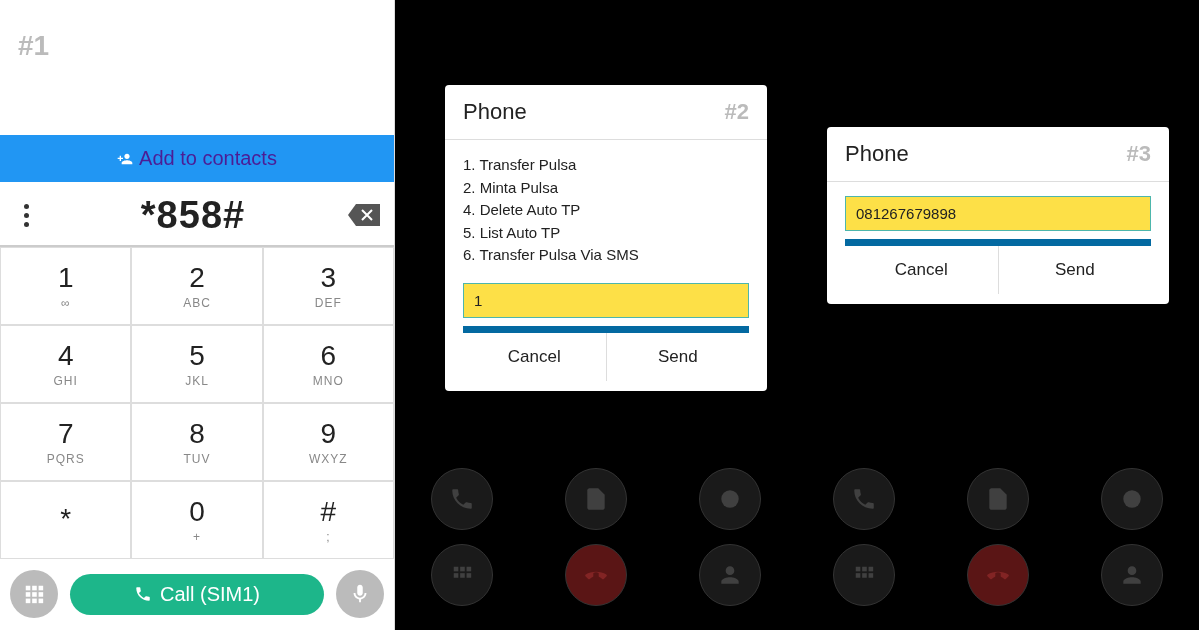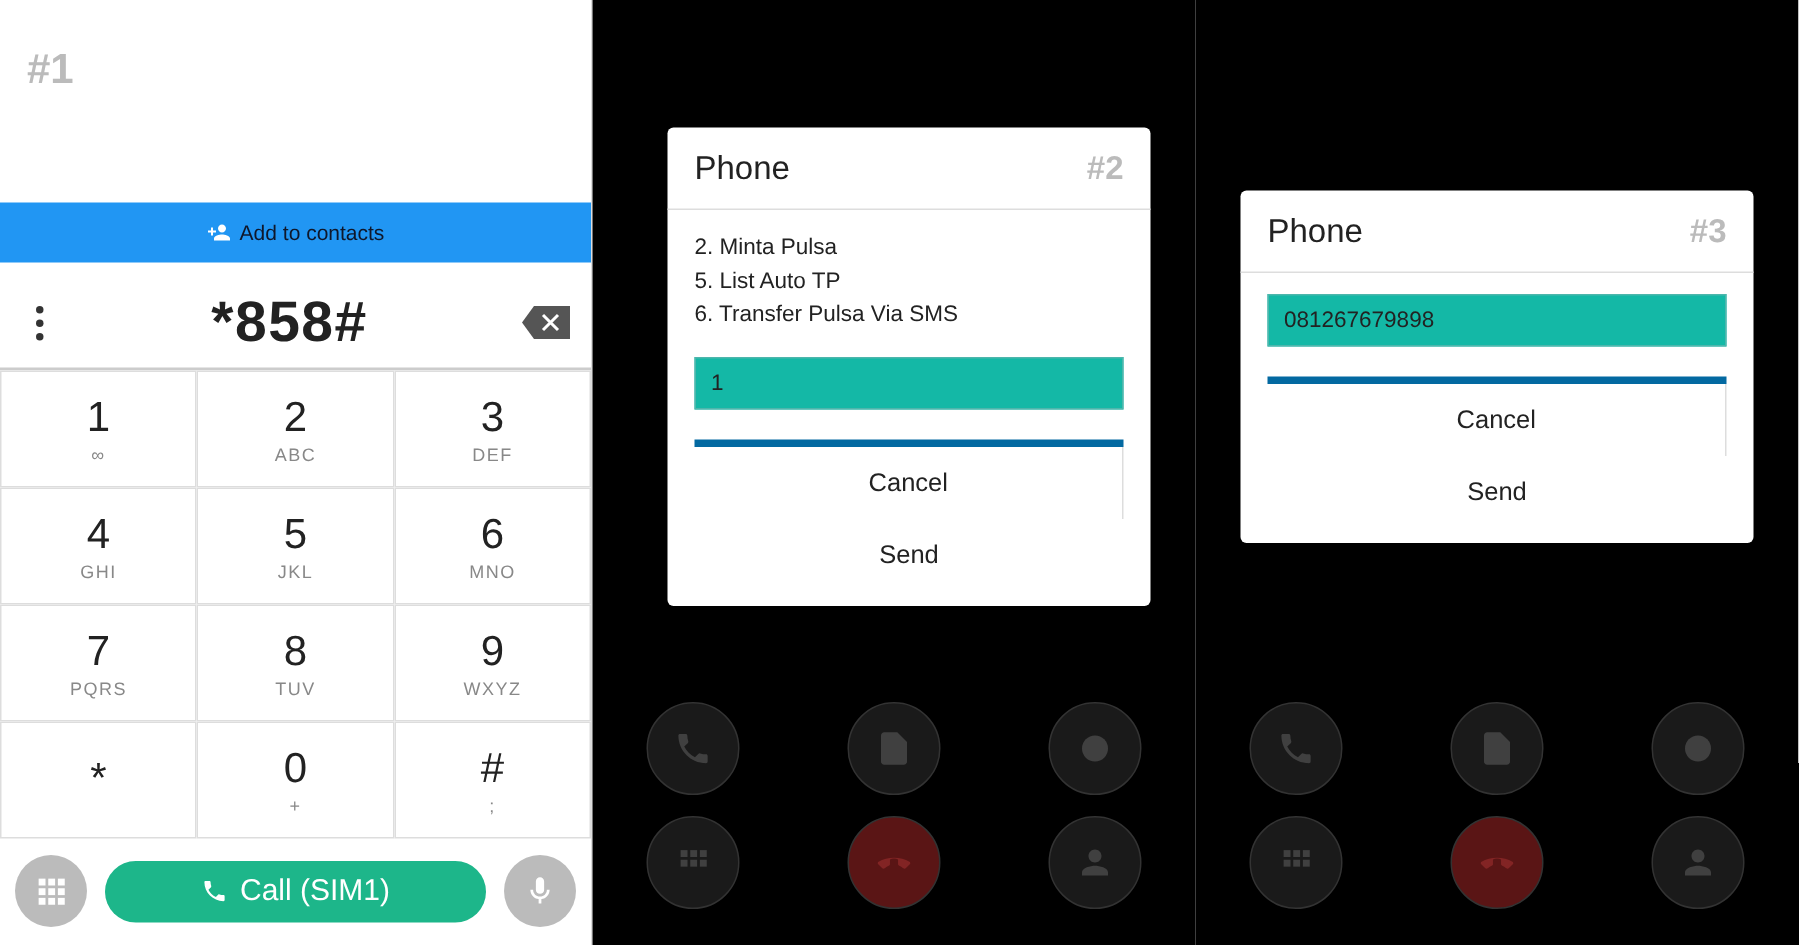--- a/index.html
+++ b/index.html
@@ -3,21 +3,21 @@
 <meta charset="utf-8">
 <style>
 * { box-sizing: border-box; margin: 0; padding: 0; font-family: 'Segoe UI', Arial, sans-serif; }
 body { width: 1199px; height: 630px; background: #fff; overflow: hidden; position: relative; }
 .container { display: flex; width: 100%; height: 100%; }
 
 
 .panel1 { width: 395px; height: 100%; background: #fff; position: relative; border-right: 1px solid #ddd; }
 .step-label { position: absolute; color: #bbb; font-size: 28px; font-weight: bold; z-index: 10; }
 .panel1 .step-label { top: 30px; left: 18px; }
-.add-contacts { position: absolute; top: 135px; left: 0; right: 0; background: #2196f3; color: #0f172a; padding: 12px; text-align: center; font-size: 14px; display: flex; align-items: center; justify-content: center; gap: 6px; }
+.add-contacts { position: absolute; top: 135px; left: 0; right: 0; background: #2196f3; color: #4c1d95; padding: 12px; text-align: center; font-size: 20px; display: flex; align-items: center; justify-content: center; gap: 6px; }
 .number-row { position: absolute; top: 185px; left: 0; right: 0; height: 62px; display: flex; align-items: center; padding: 0 12px; border-bottom: 2px solid #ccc; gap: 48px; }
 .kebab { width: 28px; display: flex; flex-direction: column; gap: 4px; align-items: center; }
 .kebab span { width: 5px; height: 5px; background: #333; border-radius: 50%; }
 .dialed-number { flex: 1; text-align: center; font-size: 38px; font-weight: 600; color: #222; letter-spacing: 1px; }
 .backspace { width: 36px; height: 26px; position: relative; }
 .keypad { position: absolute; top: 247px; left: 0; right: 0; display: grid; grid-template-columns: 1fr 1fr 1fr; }
 .key { height: 78px; border: 1px solid #ddd; display: flex; flex-direction: column; align-items: center; justify-content: center; background: #fff; }
 .key-digit { font-size: 28px; color: #222; font-weight: 300; }
 .key-letters { font-size: 12px; color: #888; margin-top: 2px; letter-spacing: 1px; }
 .bottom-row { position: absolute; bottom: 12px; left: 0; right: 0; display: flex; align-items: center; justify-content: space-around; padding: 0 10px; }
@@ -30,22 +30,22 @@
 .panel3 { width: 399px; }
 .dialog { background: #fff; border-radius: 4px; position: absolute; box-shadow: 0 4px 12px rgba(0,0,0,0.3); }
 .panel2 .dialog { top: 85px; left: 50px; right: 30px; }
 .panel3 .dialog { top: 127px; left: 30px; right: 30px; }
 .dialog-header { display: flex; justify-content: space-between; padding: 14px 18px; border-bottom: 1px solid #ddd; }
 .dialog-title { font-size: 22px; color: #222; }
 .dialog-header .step-label { position: static; font-size: 22px; }
 .dialog-body { padding: 14px 18px 10px; }
 .menu-list { font-size: 15px; color: #222; line-height: 1.5; margin-bottom: 16px; }
 .prompt-text { font-size: 15px; color: #222; line-height: 1.4; margin-bottom: 22px; }
-.dialog-input { width: 100%; border: 1px solid #4db6ac; padding: 8px 10px; font-size: 15px; background: #14b8a6; color: #222; margin-bottom: 12px; }
-.dialog-buttons { display: flex; border-top: 5px solid #0369a1; margin-top: 8px; flex-direction: column; }
+.dialog-input { width: 100%; border: 1px solid #4db6ac; padding: 8px 10px; font-size: 15px; background: #fde047; color: #222; }
+.dialog-buttons { display: flex; border-top: 7px solid #0369a1; margin-top: 8px; }
 .dialog-btn { flex: 1; padding: 14px; text-align: center; font-size: 17px; color: #222; }
 .dialog-btn:first-child { border-right: 1px solid #ddd; }
 
 
 .dark-buttons { position: absolute; bottom: 10px; left: 0; right: 0; }
 .dark-row { display: flex; justify-content: space-around; margin-bottom: 14px; }
 .dark-circle { width: 62px; height: 62px; border-radius: 50%; background: #1a1a1a; border: 1px solid #333; display: flex; align-items: center; justify-content: center; }
 .dark-circle.red { background: #5a1515; }
 .dark-circle svg { opacity: 0.5; }
 </style>
@@ -155,21 +155,23 @@
   </div>
 
   <div class="dark-panel panel2">
     <div class="dialog">
       <div class="dialog-header">
         <div class="dialog-title">Phone</div>
         <div class="step-label">#2</div>
       </div>
       <div class="dialog-body">
         <div class="menu-list">
+          <div>1. Transfer Pulsa</div>
           <div>2. Minta Pulsa</div>
+          <div>4. Delete Auto TP</div>
           <div>5. List Auto TP</div>
           <div>6. Transfer Pulsa Via SMS</div>
         </div>
         <input class="dialog-input" value="1" style="">
         <div class="dialog-buttons">
           <div class="dialog-btn">Cancel</div>
           <div class="dialog-btn">Send</div>
         </div>
       </div>
     </div>

